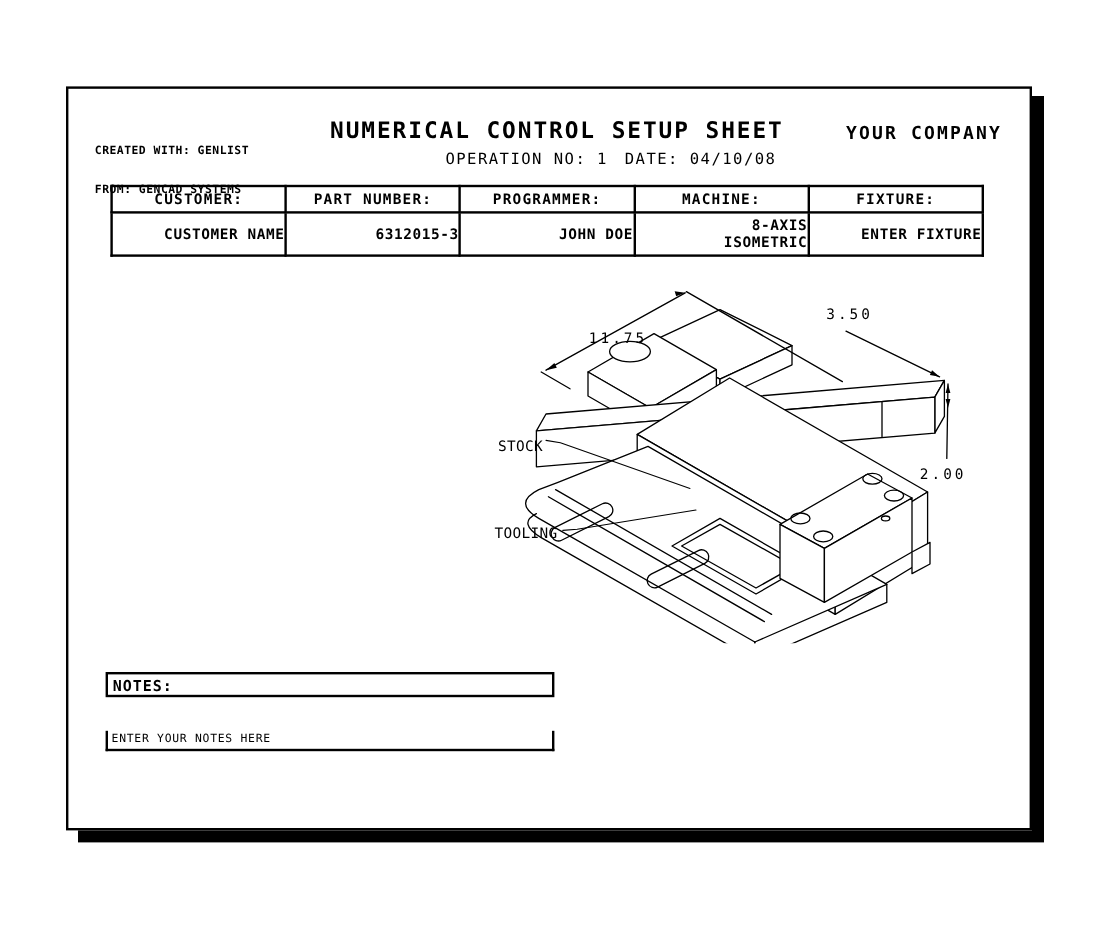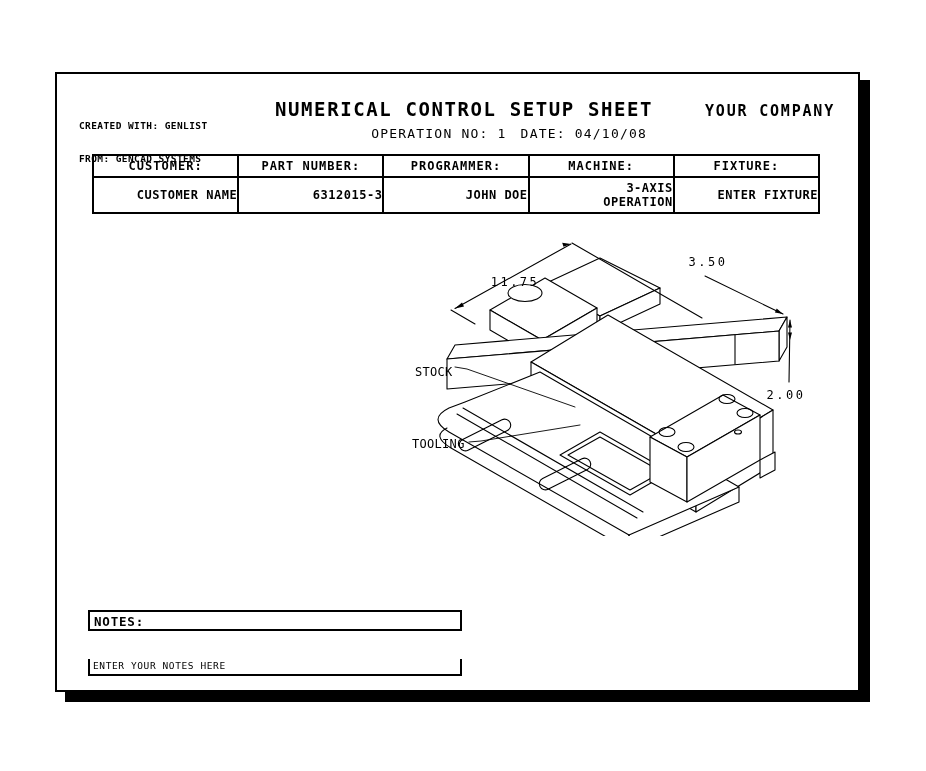--- a/index.html
+++ b/index.html
@@ -36,21 +36,21 @@
     { stroke:#000; stroke-width:1.1; fill:none; stroke-linejoin:round; stroke-linecap:round; }
   #drawing-svg .face { fill:#fff; }
   #drawing-svg .dim { stroke-width:0.9; }
   #drawing-svg .arrow { fill:#000; stroke:none; }
   #drawing-svg text { stroke:none; fill:#000; font-family:"DejaVu Sans Mono", monospace; }
   #drawing-svg .dimtxt { font-size:12px; letter-spacing:2.5px; }
   #drawing-svg .lbltxt { font-size:12px; letter-spacing:0.3px; }
 
   #view-caption { left:511px; top:503px; font-size:11px; line-height:16px; letter-spacing:0.9px; white-space:pre; }
 
-  #notes-box { left:31px; top:536px; width:374px; }
+  #notes-box { left:31px; top:486px; width:374px; }
   #notes-title-row { border:2px solid #000; height:21px; padding:2px 0 0 4px; font-size:12.5px; font-weight:bold; letter-spacing:0.8px; }
   #notes-entry-row { border:2px solid #000; border-top:none; height:17px; padding:1px 0 0 3px; font-size:9.5px; letter-spacing:0.6px;margin-top:28px; }
 </style>
 </head>
 <body>
 
 <div id="canvas">
   <div id="sheet-shadow"></div>
 
   <div id="sheet">
@@ -74,22 +74,22 @@
         <th>PART NUMBER:</th>
         <th>PROGRAMMER:</th>
         <th>MACHINE:</th>
         <th>FIXTURE:</th>
       </tr>
       <tr>
         <td>CUSTOMER NAME</td>
         <td>6312015-3</td>
         <td>JOHN DOE</td>
         <td>
-          <div>3-AXIS</div>
-          <div>OPERATION</div>
+          <div>8-AXIS</div>
+          <div>ISOMETRIC</div>
         </td>
         <td>ENTER FIXTURE</td>
       </tr>
     </tbody>
       </table>
 
     <svg class="abs" id="drawing-svg" width="410" height="300" viewBox="0 0 410 300">
 
       <g>
         <path class="face" d="M135,50 L195,22 L255,52 L195,80 Z"></path>

